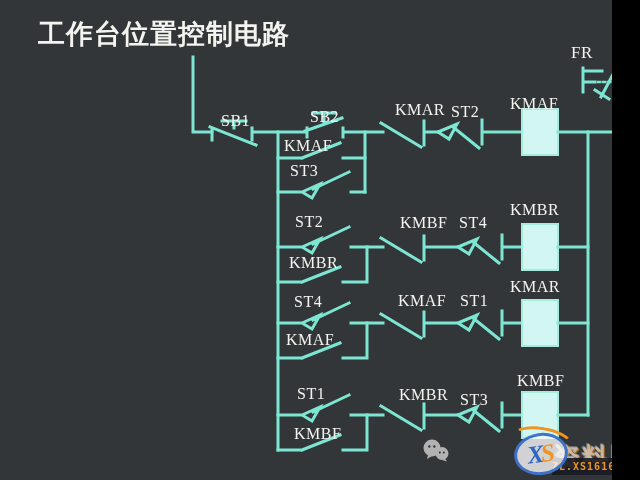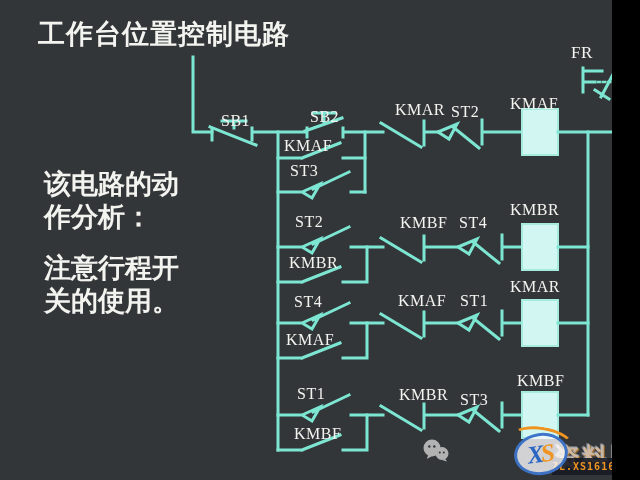--- a/index.html
+++ b/index.html
@@ -132,24 +132,20 @@
     <g>
       <rect x="522" y="392" width="36" height="46" fill="var(--coil-fill)" stroke="var(--coil-border)" stroke-width="2"></rect>
       <path d="M558 415 H588"></path>
     </g>
     <g>
       <path d="M278 450 H302 M302 450 L340 435 M343 450 H367 M367 415 V450"></path>
     </g>
   </svg>
 
   <div class="title">工作台位置控制电路</div>
-  <div class="notes">
-    <p>该电路的动作分析：</p>
-    <p>注意行程开关的使用。</p>
-  </div>
 
   <span class="clabel" style="left:221px;top:112px">SB1</span>
   <span class="clabel" style="left:310px;top:108px">SB2</span>
   <span class="clabel" style="left:395px;top:101px">KMAR</span>
   <span class="clabel" style="left:451px;top:103px">ST2</span>
   <span class="clabel" style="left:510px;top:95px">KMAF</span>
   <span class="clabel fr" style="left:571px;top:43px">FR</span>
   <span class="clabel" style="left:284px;top:137px">KMAF</span>
   <span class="clabel" style="left:290px;top:162px">ST3</span>
   <span class="clabel" style="left:295px;top:213px">ST2</span>

